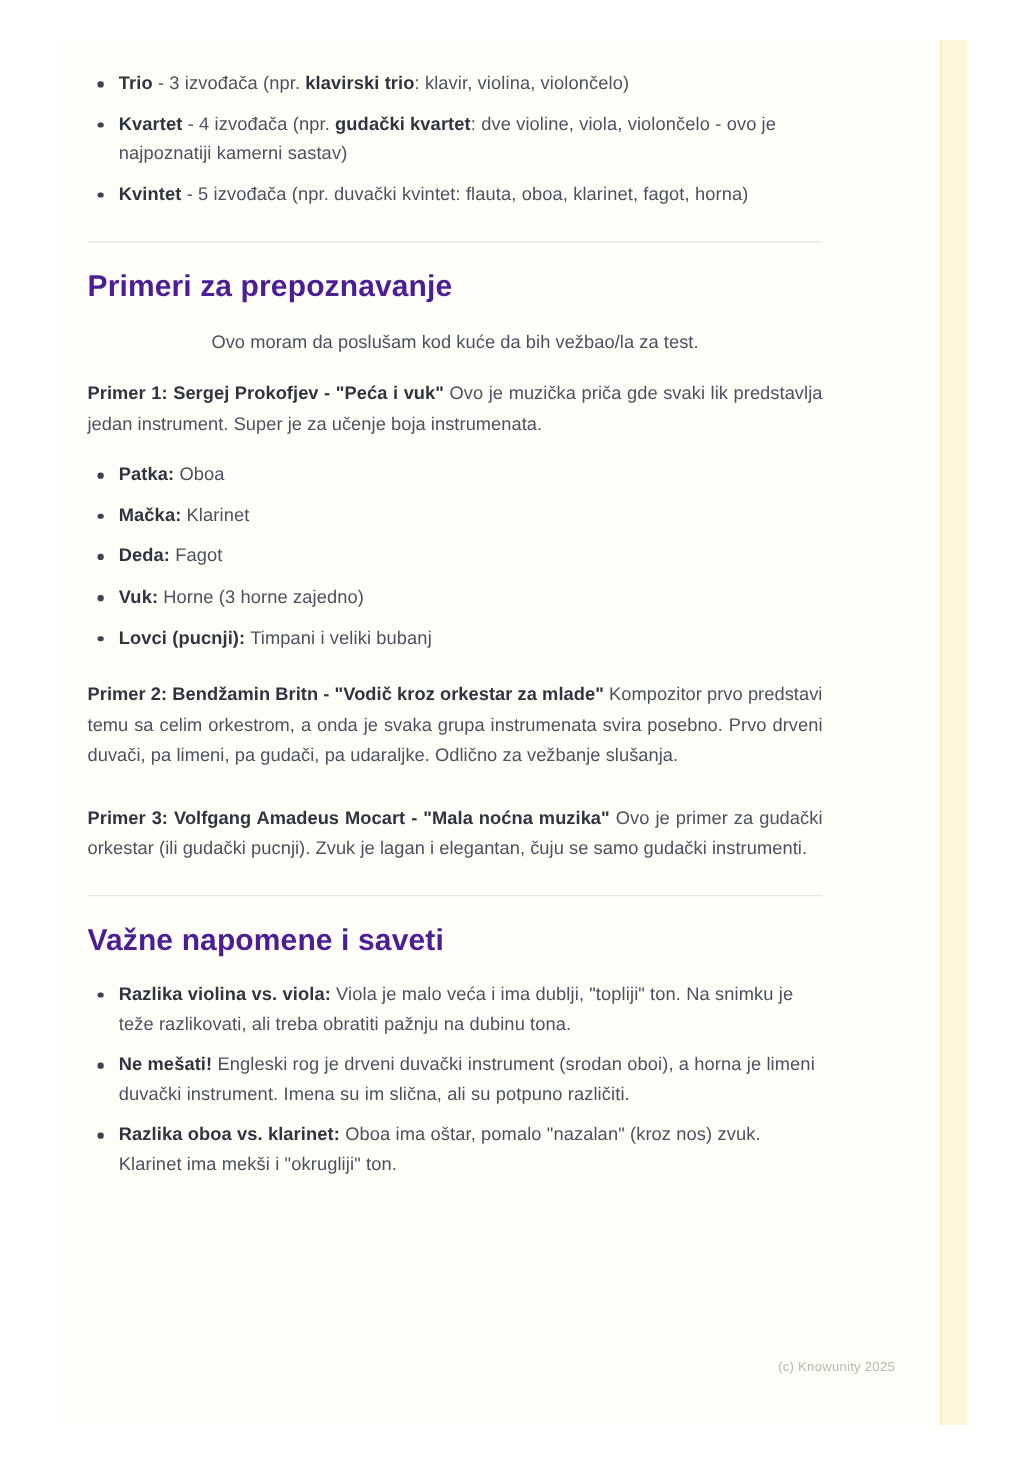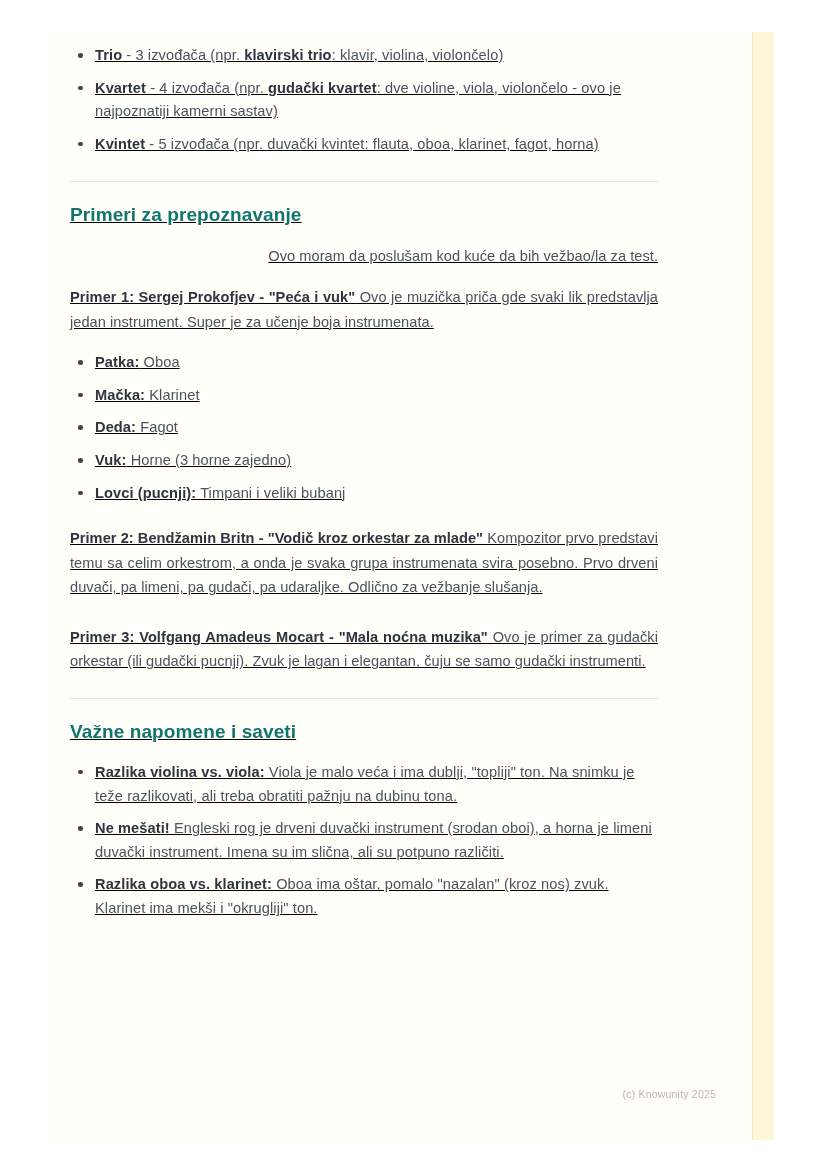--- a/index.html
+++ b/index.html
@@ -26,24 +26,23 @@
   .page-inner {
     position: absolute;
     left: 0; top: 0;
     width: 706px;
     height: 100%;
     background: #fffef8;
   }
   .content {
     position: absolute;
     left: 24px;
-    top: 4px;
+    top: 16px;
     width: 588px;
     padding-top: 8px;
-    text-decoration: underline;
   }
   .side-strip {
     position: absolute;
     right: 0; top: 0;
     width: 22px; height: 100%;
     background: #fdf6d8;
     border-left: 1px solid #f0e8c2;
   }
 
   ul.bullets {
@@ -71,37 +70,37 @@
   }
   .b { font-weight: bold; color: #2e3440; }
 
   hr.sep {
     border: none;
     border-top: 1px solid #e6e6e2;
     margin: 24px 0 22px 0;
   }
 
   h2.section {
-    font-size: 19px;
+    font-size: 24px;
     font-weight: bold;
-    color: #0f766e;
+    color: #4c1d95;
     margin: 0 0 18px 0;
     letter-spacing: .1px;
   }
 
   p.para {
     font-size: 14.6px;
     line-height: 1.68;
     color: #4a5260;
     margin: 0 0 17px 0;
     text-align: justify;
     letter-spacing: .05px;
   }
   p.plain {
-    text-align: right;
+    text-align: center;
   }
 
   .tight li { margin-bottom: 10px; }
 
   .footer-note {
     position: absolute;
     right: 36px;
     bottom: 40px;
     font-size: 10.5px;
     color: #b9b9ad;

